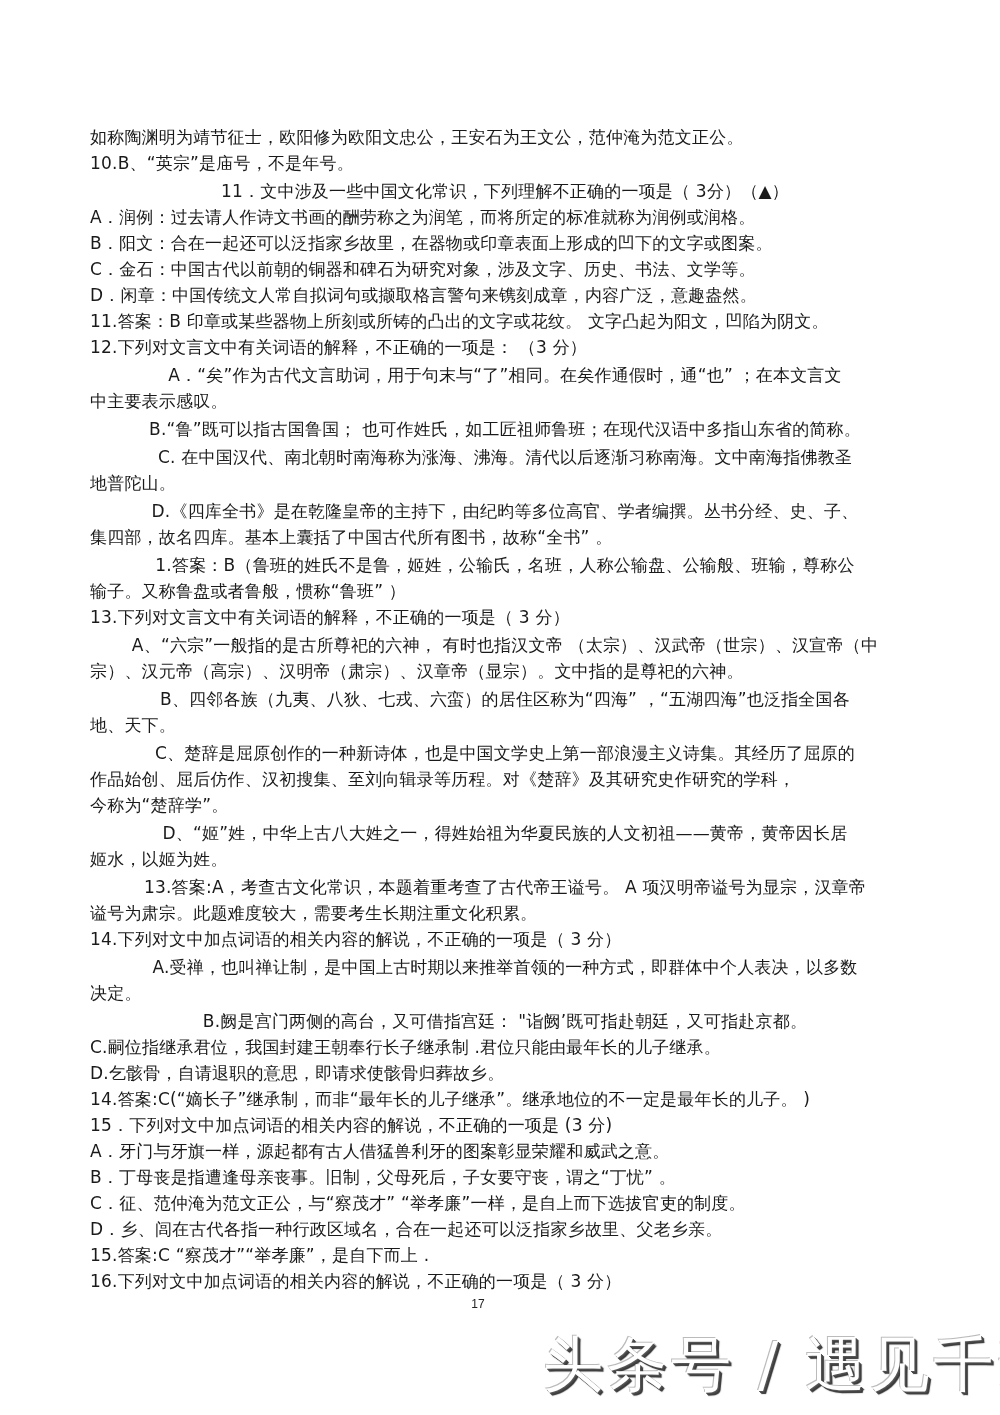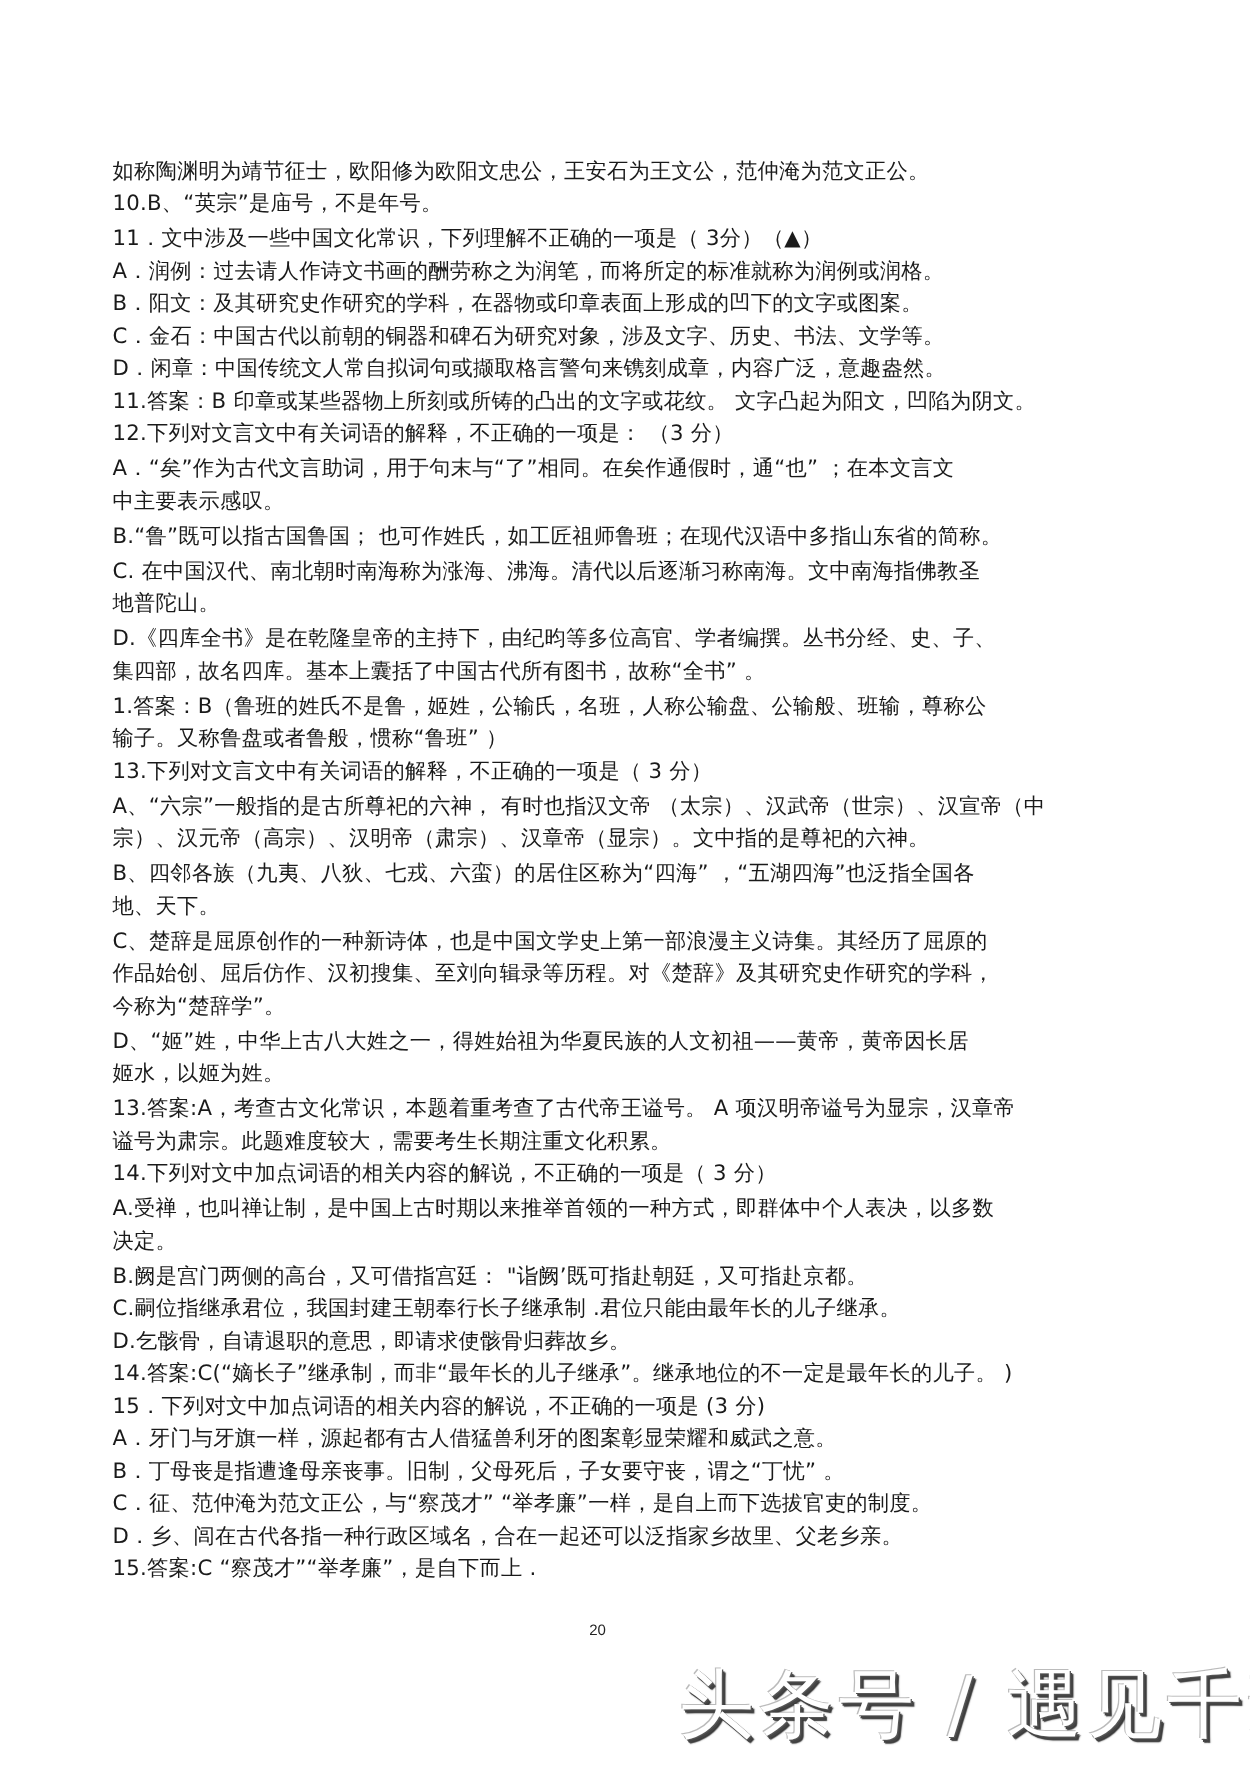--- a/index.html
+++ b/index.html
@@ -23,20 +23,21 @@
   }
   .line {
     font-size: 17px;
     line-height: 26px;
     height: 26px;
     white-space: nowrap;
     letter-spacing: 0.2px;
   }
   .line.gap {
     margin-top: 2px;
+    text-align: center;
   }
   .page-number {
     position: absolute;
     top: 1297px;
     left: 0;
     width: 956px;
     text-align: center;
     font-family: "Liberation Sans", sans-serif;
     font-size: 12px;
     color: #222;
@@ -60,21 +61,21 @@
   }
 </style>
 </head>
 <body>
 
 <div class="page">
   <div class="line">如称陶渊明为靖节征士，欧阳修为欧阳文忠公，王安石为王文公，范仲淹为范文正公。</div>
   <div class="line">10.B、“英宗”是庙号，不是年号。</div>
   <div class="line gap">11．文中涉及一些中国文化常识，下列理解不正确的一项是（      3分）（▲）</div>
   <div class="line">A．润例：过去请人作诗文书画的酬劳称之为润笔，而将所定的标准就称为润例或润格。</div>
-  <div class="line">B．阳文：及其研究史作研究的学科，在器物或印章表面上形成的凹下的文字或图案。</div>
+  <div class="line">B．阳文：合在一起还可以泛指家乡故里，在器物或印章表面上形成的凹下的文字或图案。</div>
   <div class="line">C．金石：中国古代以前朝的铜器和碑石为研究对象，涉及文字、历史、书法、文学等。</div>
   <div class="line">D．闲章：中国传统文人常自拟词句或撷取格言警句来镌刻成章，内容广泛，意趣盎然。</div>
   <div class="line">11.答案：B 印章或某些器物上所刻或所铸的凸出的文字或花纹。     文字凸起为阳文，凹陷为阴文。</div>
   <div class="line">12.下列对文言文中有关词语的解释，不正确的一项是：    （3 分）</div>
   <div class="line gap">A．“矣”作为古代文言助词，用于句末与“了”相同。在矣作通假时，通“也”        ；在本文言文</div>
   <div class="line">中主要表示感叹。</div>
   <div class="line gap">B.“鲁”既可以指古国鲁国；  也可作姓氏，如工匠祖师鲁班；在现代汉语中多指山东省的简称。</div>
   <div class="line gap">C. 在中国汉代、南北朝时南海称为涨海、沸海。清代以后逐渐习称南海。文中南海指佛教圣</div>
   <div class="line">地普陀山。</div>
   <div class="line gap">D.《四库全书》是在乾隆皇帝的主持下，由纪昀等多位高官、学者编撰。丛书分经、史、子、</div>
@@ -99,17 +100,18 @@
   <div class="line gap">B.阙是宫门两侧的高台，又可借指宫廷：   "诣阙’既可指赴朝廷，又可指赴京都。</div>
   <div class="line">C.嗣位指继承君位，我国封建王朝奉行长子继承制     .君位只能由最年长的儿子继承。</div>
   <div class="line">D.乞骸骨，自请退职的意思，即请求使骸骨归葬故乡。</div>
   <div class="line">14.答案:C(“嫡长子”继承制，而非“最年长的儿子继承”。继承地位的不一定是最年长的儿子。  )</div>
   <div class="line">15．下列对文中加点词语的相关内容的解说，不正确的一项是     (3 分)</div>
   <div class="line">A．牙门与牙旗一样，源起都有古人借猛兽利牙的图案彰显荣耀和威武之意。</div>
   <div class="line">B．丁母丧是指遭逢母亲丧事。旧制，父母死后，子女要守丧，谓之“丁忧”       。</div>
   <div class="line">C．征、范仲淹为范文正公，与“察茂才”  “举孝廉”一样，是自上而下选拔官吏的制度。</div>
   <div class="line">D．乡、闾在古代各指一种行政区域名，合在一起还可以泛指家乡故里、父老乡亲。</div>
   <div class="line">15.答案:C “察茂才”“举孝廉”，是自下而上 .</div>
+  <div class="line">16.下列对文中加点词语的相关内容的解说，不正确的一项是（      3 分）</div>
 </div>
 
-<div class="page-number">20</div>
+<div class="page-number">17</div>
 
 <div class="watermark">头条号 / 遇见千豫</div>
 
 </body></html>

